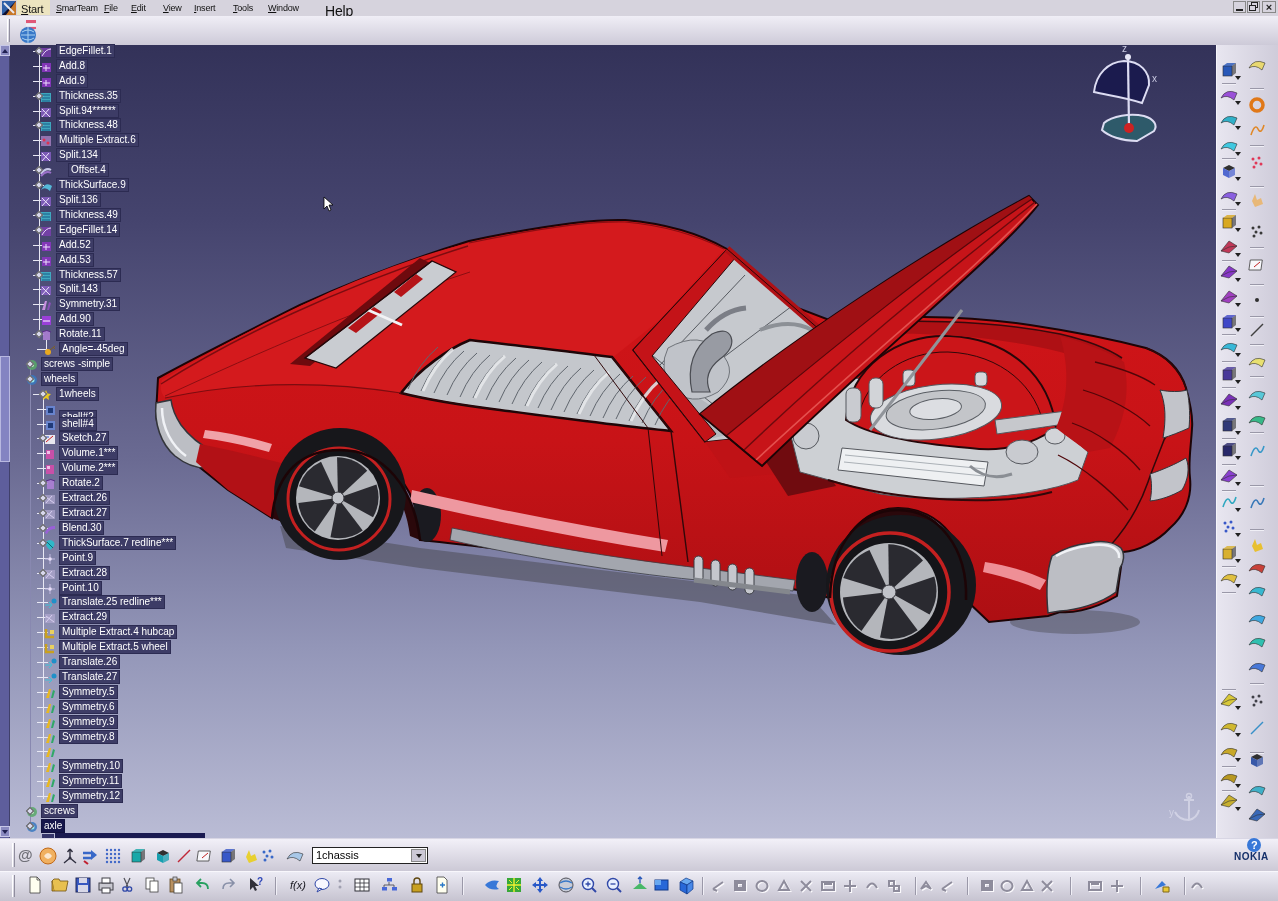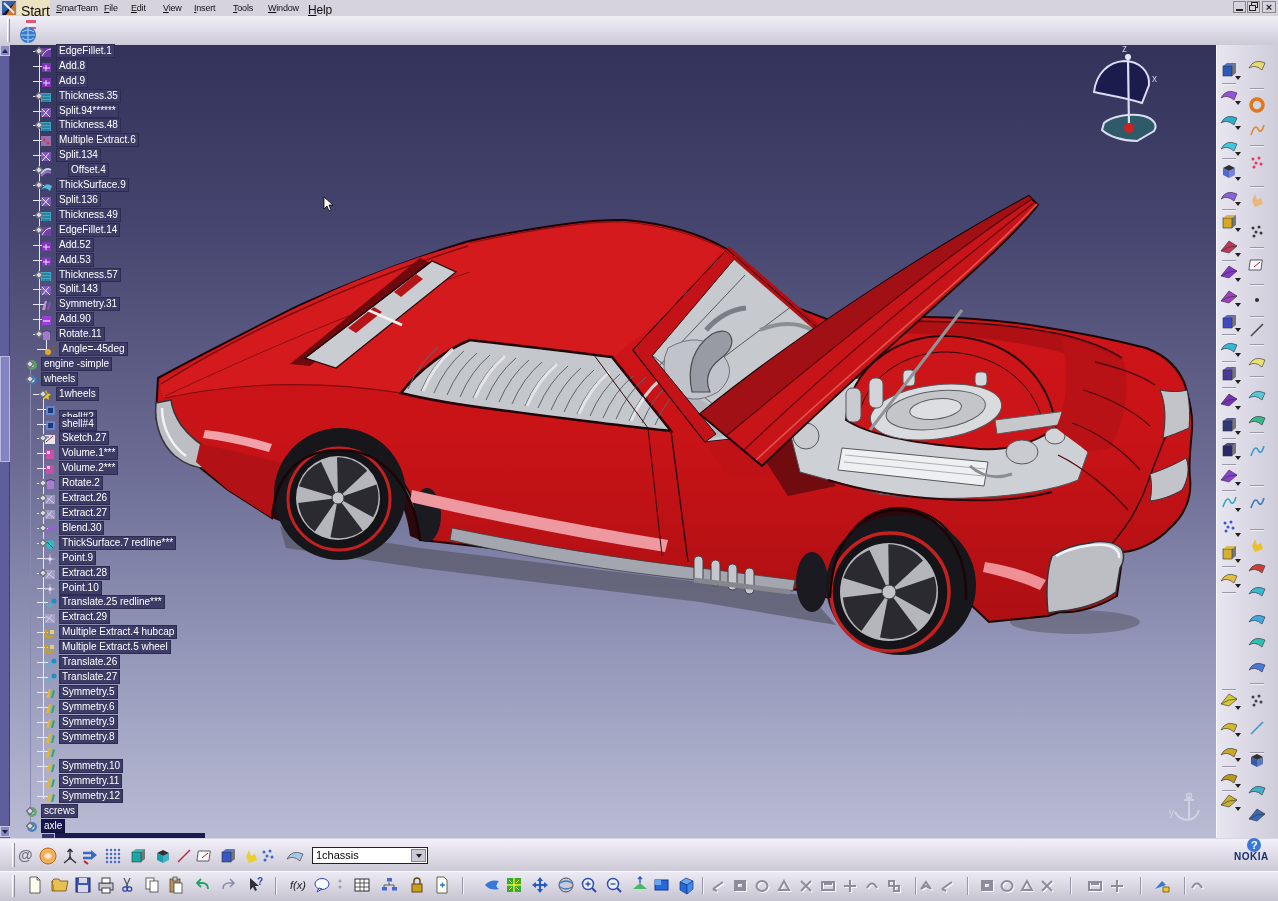--- a/index.html
+++ b/index.html
@@ -6,29 +6,29 @@
 </style></head><body>
 
 <div style="position:absolute;left:0;top:0;width:1278px;height:16px;background:#d6d3dd">
 <div style="position:absolute;left:2px;top:1px;width:14px;height:14px;background:#101030">
 <svg width="14" height="14">
         <path d="M0 0 L14 0 L0 14z" fill="#3060a8"></path>
         <path d="M14 0 L14 14 L4 14z" fill="#c87828"></path>
         <path d="M2 2 L12 12" stroke="#e8e8f0" stroke-width="2"></path>
       </svg></div>
 <div style="position:absolute;left:17px;top:0;width:33px;height:15px;background:#ece4c0"></div>
-<div style="position:absolute;left:21px;top:3px;font-size:14px;letter-spacing:-0.2px;color:#111"><u>S</u>tart</div>
+<div style="position:absolute;left:21px;top:3px;font-size:11px;letter-spacing:-0.2px;color:#111"><u>S</u>tart</div>
 <div style="position:absolute;left:56px;top:3px;font-size:9px;letter-spacing:-0.2px;color:#111"><u>S</u>marTeam</div>
 <div style="position:absolute;left:104px;top:3px;font-size:9px;letter-spacing:-0.2px;color:#111"><u>F</u>ile</div>
 <div style="position:absolute;left:131px;top:3px;font-size:9px;letter-spacing:-0.2px;color:#111"><u>E</u>dit</div>
 <div style="position:absolute;left:163px;top:3px;font-size:9px;letter-spacing:-0.2px;color:#111"><u>V</u>iew</div>
 <div style="position:absolute;left:194px;top:3px;font-size:9px;letter-spacing:-0.2px;color:#111"><u>I</u>nsert</div>
 <div style="position:absolute;left:233px;top:3px;font-size:9px;letter-spacing:-0.2px;color:#111"><u>T</u>ools</div>
 <div style="position:absolute;left:268px;top:3px;font-size:9px;letter-spacing:-0.2px;color:#111"><u>W</u>indow</div>
-<div style="position:absolute;left:308px;top:3px;font-size:12px;letter-spacing:-0.2px;color:#111"><u>H</u>elp</div>
+<div style="position:absolute;left:325px;top:3px;font-size:14px;letter-spacing:-0.2px;color:#111"><u>H</u>elp</div>
 
 <div style="position:absolute;left:1233px;top:1px;width:13px;height:12px;border:1px solid #888;background:#d6d3dd">
       <div style="margin:7px 2px 0;height:2px;background:#222"></div>
     </div>
 <div style="position:absolute;left:1247px;top:1px;width:13px;height:12px;border:1px solid #888;background:#d6d3dd">
       <svg width="11" height="10" style="display:block;margin:0 auto">
         <rect x="3.5" y="0.5" width="6" height="5" fill="none" stroke="#222"></rect>
         <rect x="1.5" y="3.5" width="6" height="5" fill="#d6d3dd" stroke="#222"></rect>
       </svg>
     </div>
@@ -433,21 +433,21 @@
 <div style="position:absolute;left:44px;top:343px;width:13px;height:13px"><svg width="13" height="13" viewBox="0 0 13 13">
       <circle cx="4" cy="8" r="3" fill="#e8a820"></circle>
       <path d="M6 6 L11 2 M9 3 l2 2" stroke="#806020"></path>
     </svg></div>
 <div class="tn" style="left:59px;top:342px;">Angle=-45deg</div>
 <div style="position:absolute;left:30px;top:364px;width:0px;height:1px;background:#e8e8f4"></div>
 <div style="position:absolute;left:26px;top:358px;width:13px;height:13px"><svg width="13" height="13" viewBox="0 0 13 13">
       <circle cx="6" cy="6" r="5" fill="#58a868" opacity="0.85"></circle>
       <circle cx="6" cy="6" r="2" fill="#c8e8c8"></circle>
     </svg></div>
-<div class="tn" style="left:41px;top:357px;">engine -simple</div>
+<div class="tn" style="left:41px;top:357px;">screws -simple</div>
 <div style="position:absolute;left:30px;top:379px;width:0px;height:1px;background:#e8e8f4"></div>
 <div style="position:absolute;left:26px;top:373px;width:13px;height:13px"><svg width="13" height="13" viewBox="0 0 13 13">
       <circle cx="6" cy="6" r="5" fill="#3878c0" opacity="0.85"></circle>
       <circle cx="6" cy="6" r="2.5" fill="#98e8e8"></circle>
     </svg></div>
 <div class="tn" style="left:41px;top:372px;">wheels</div>
 <div style="position:absolute;left:33px;top:394px;width:11px;height:1px;background:#e8e8f4"></div>
 <div style="position:absolute;left:40px;top:388px;width:13px;height:13px"><svg width="13" height="13" viewBox="0 0 13 13">
       <path d="M6 1 L7.5 4.5 L11 5 L8.5 7.5 L9 11 L6 9 L3 11 L3.5 7.5 L1 5 L4.5 4.5z" fill="#e8c820"></path>
     </svg></div>

